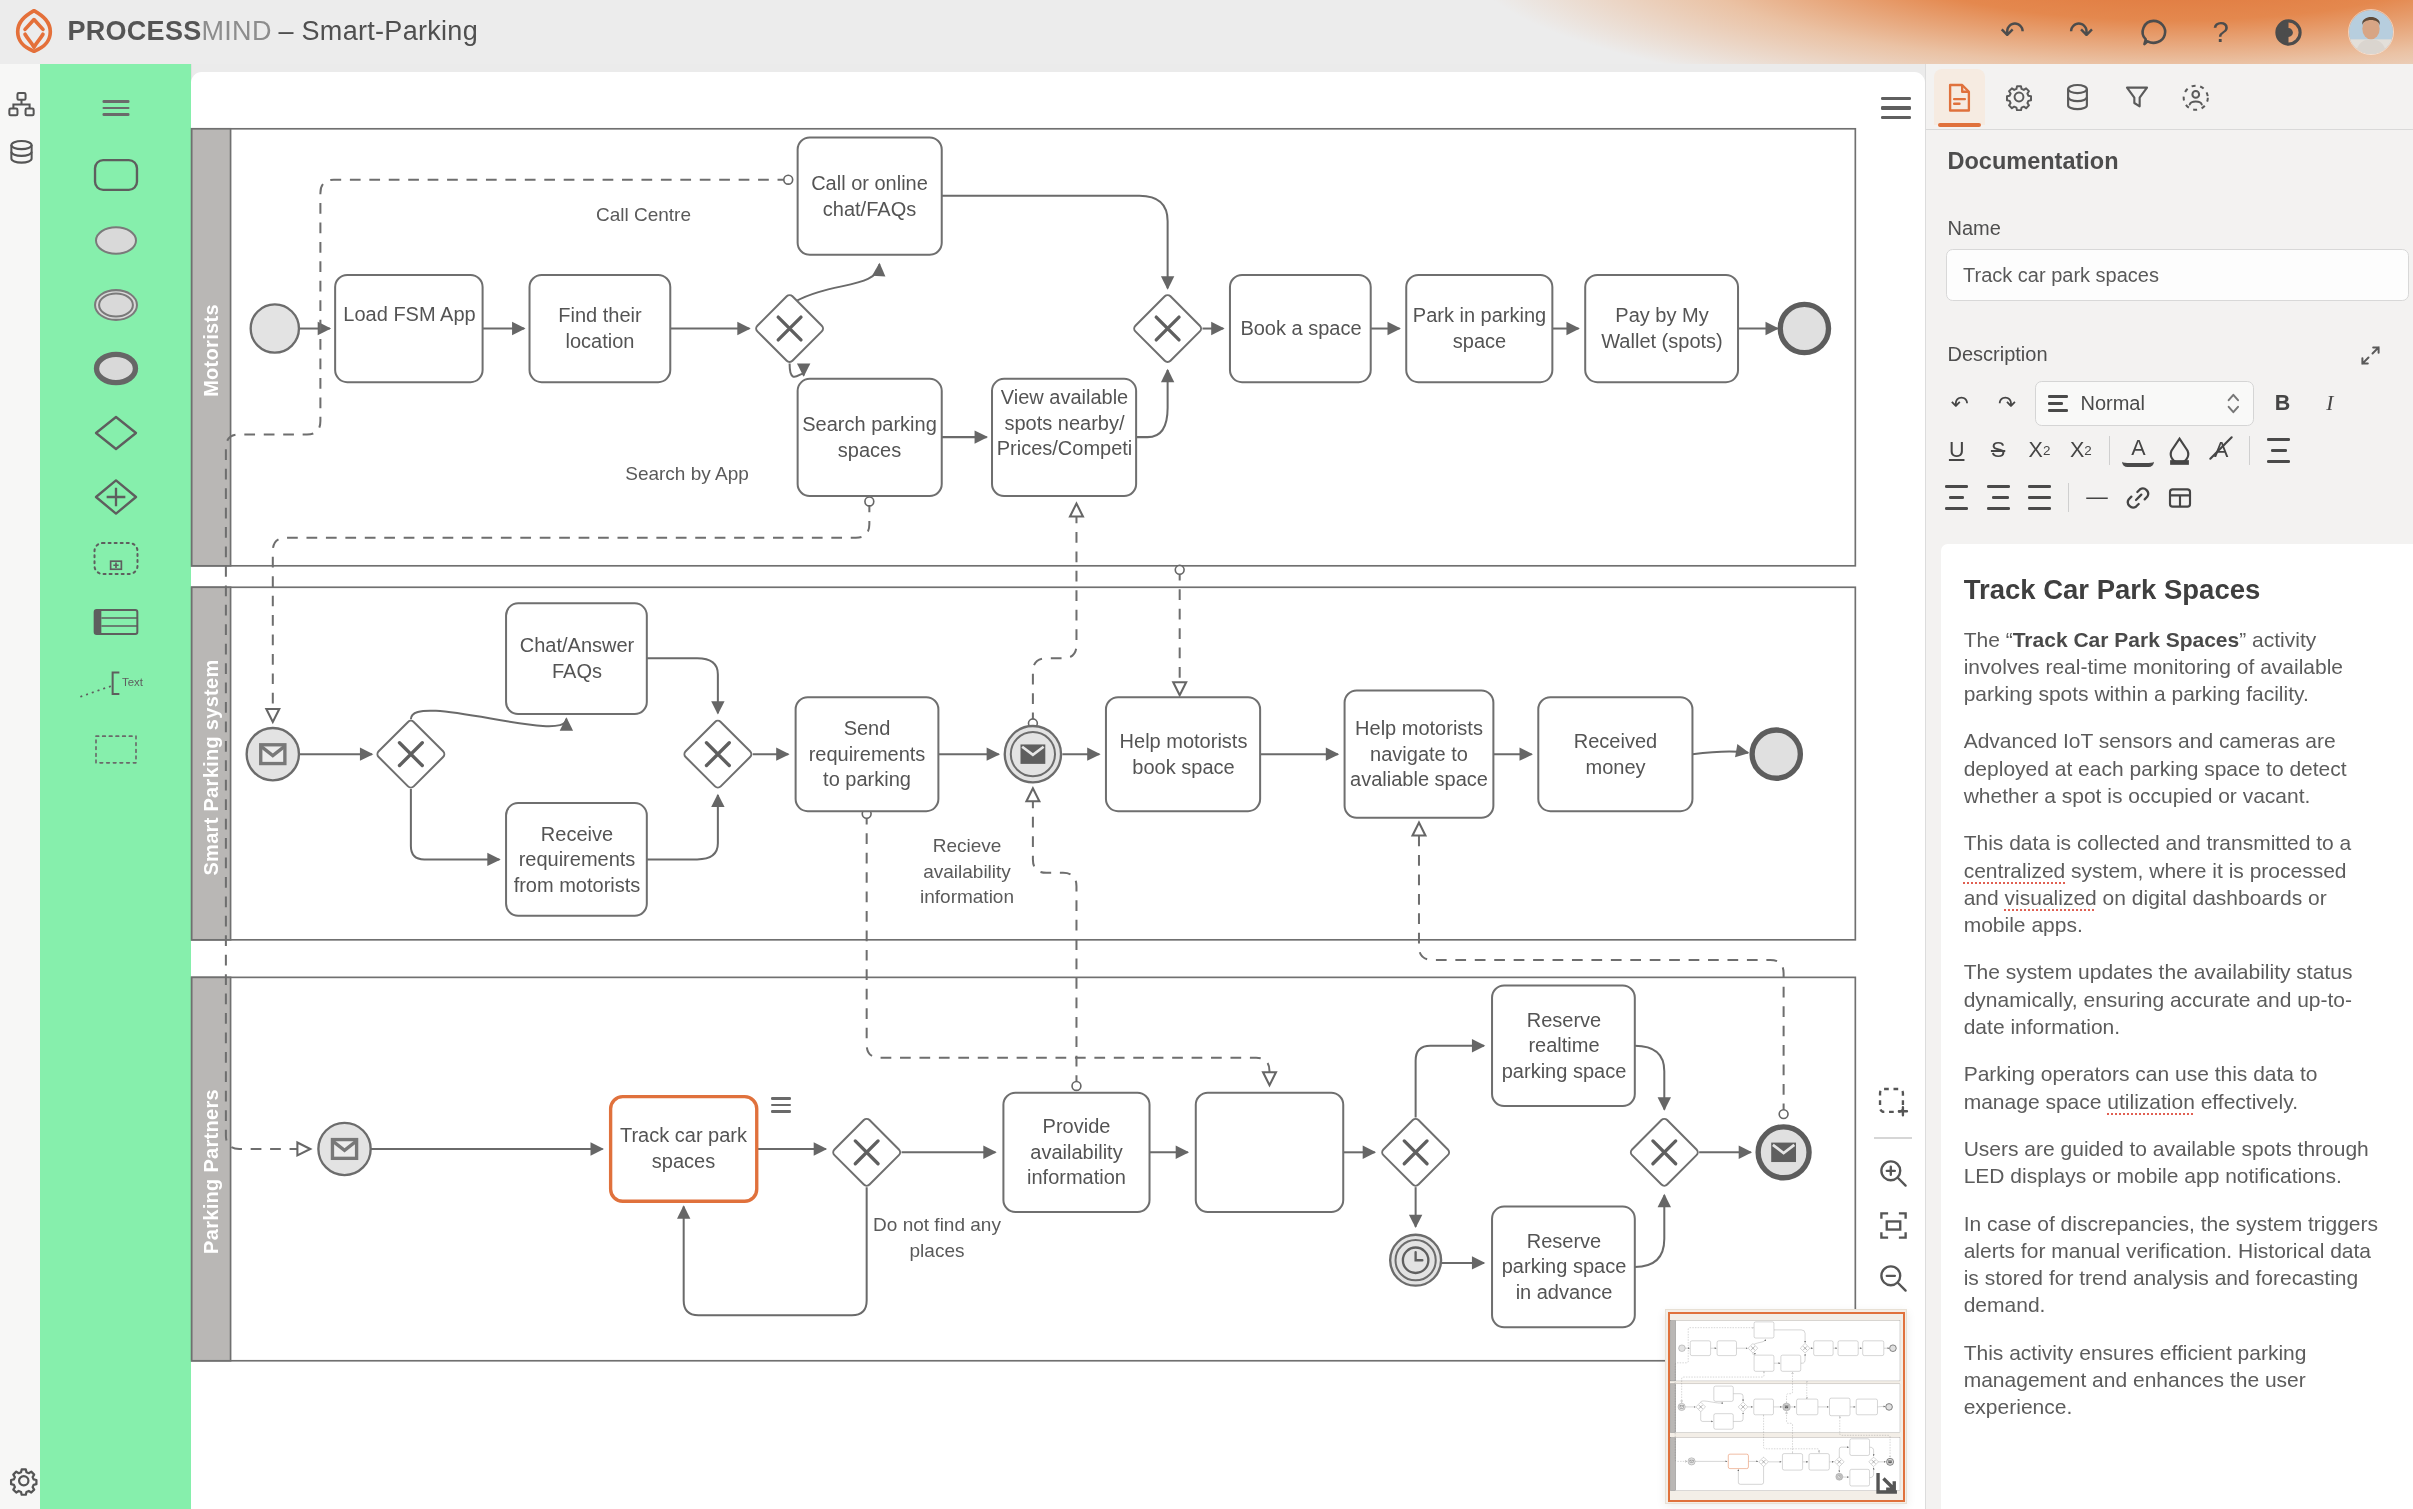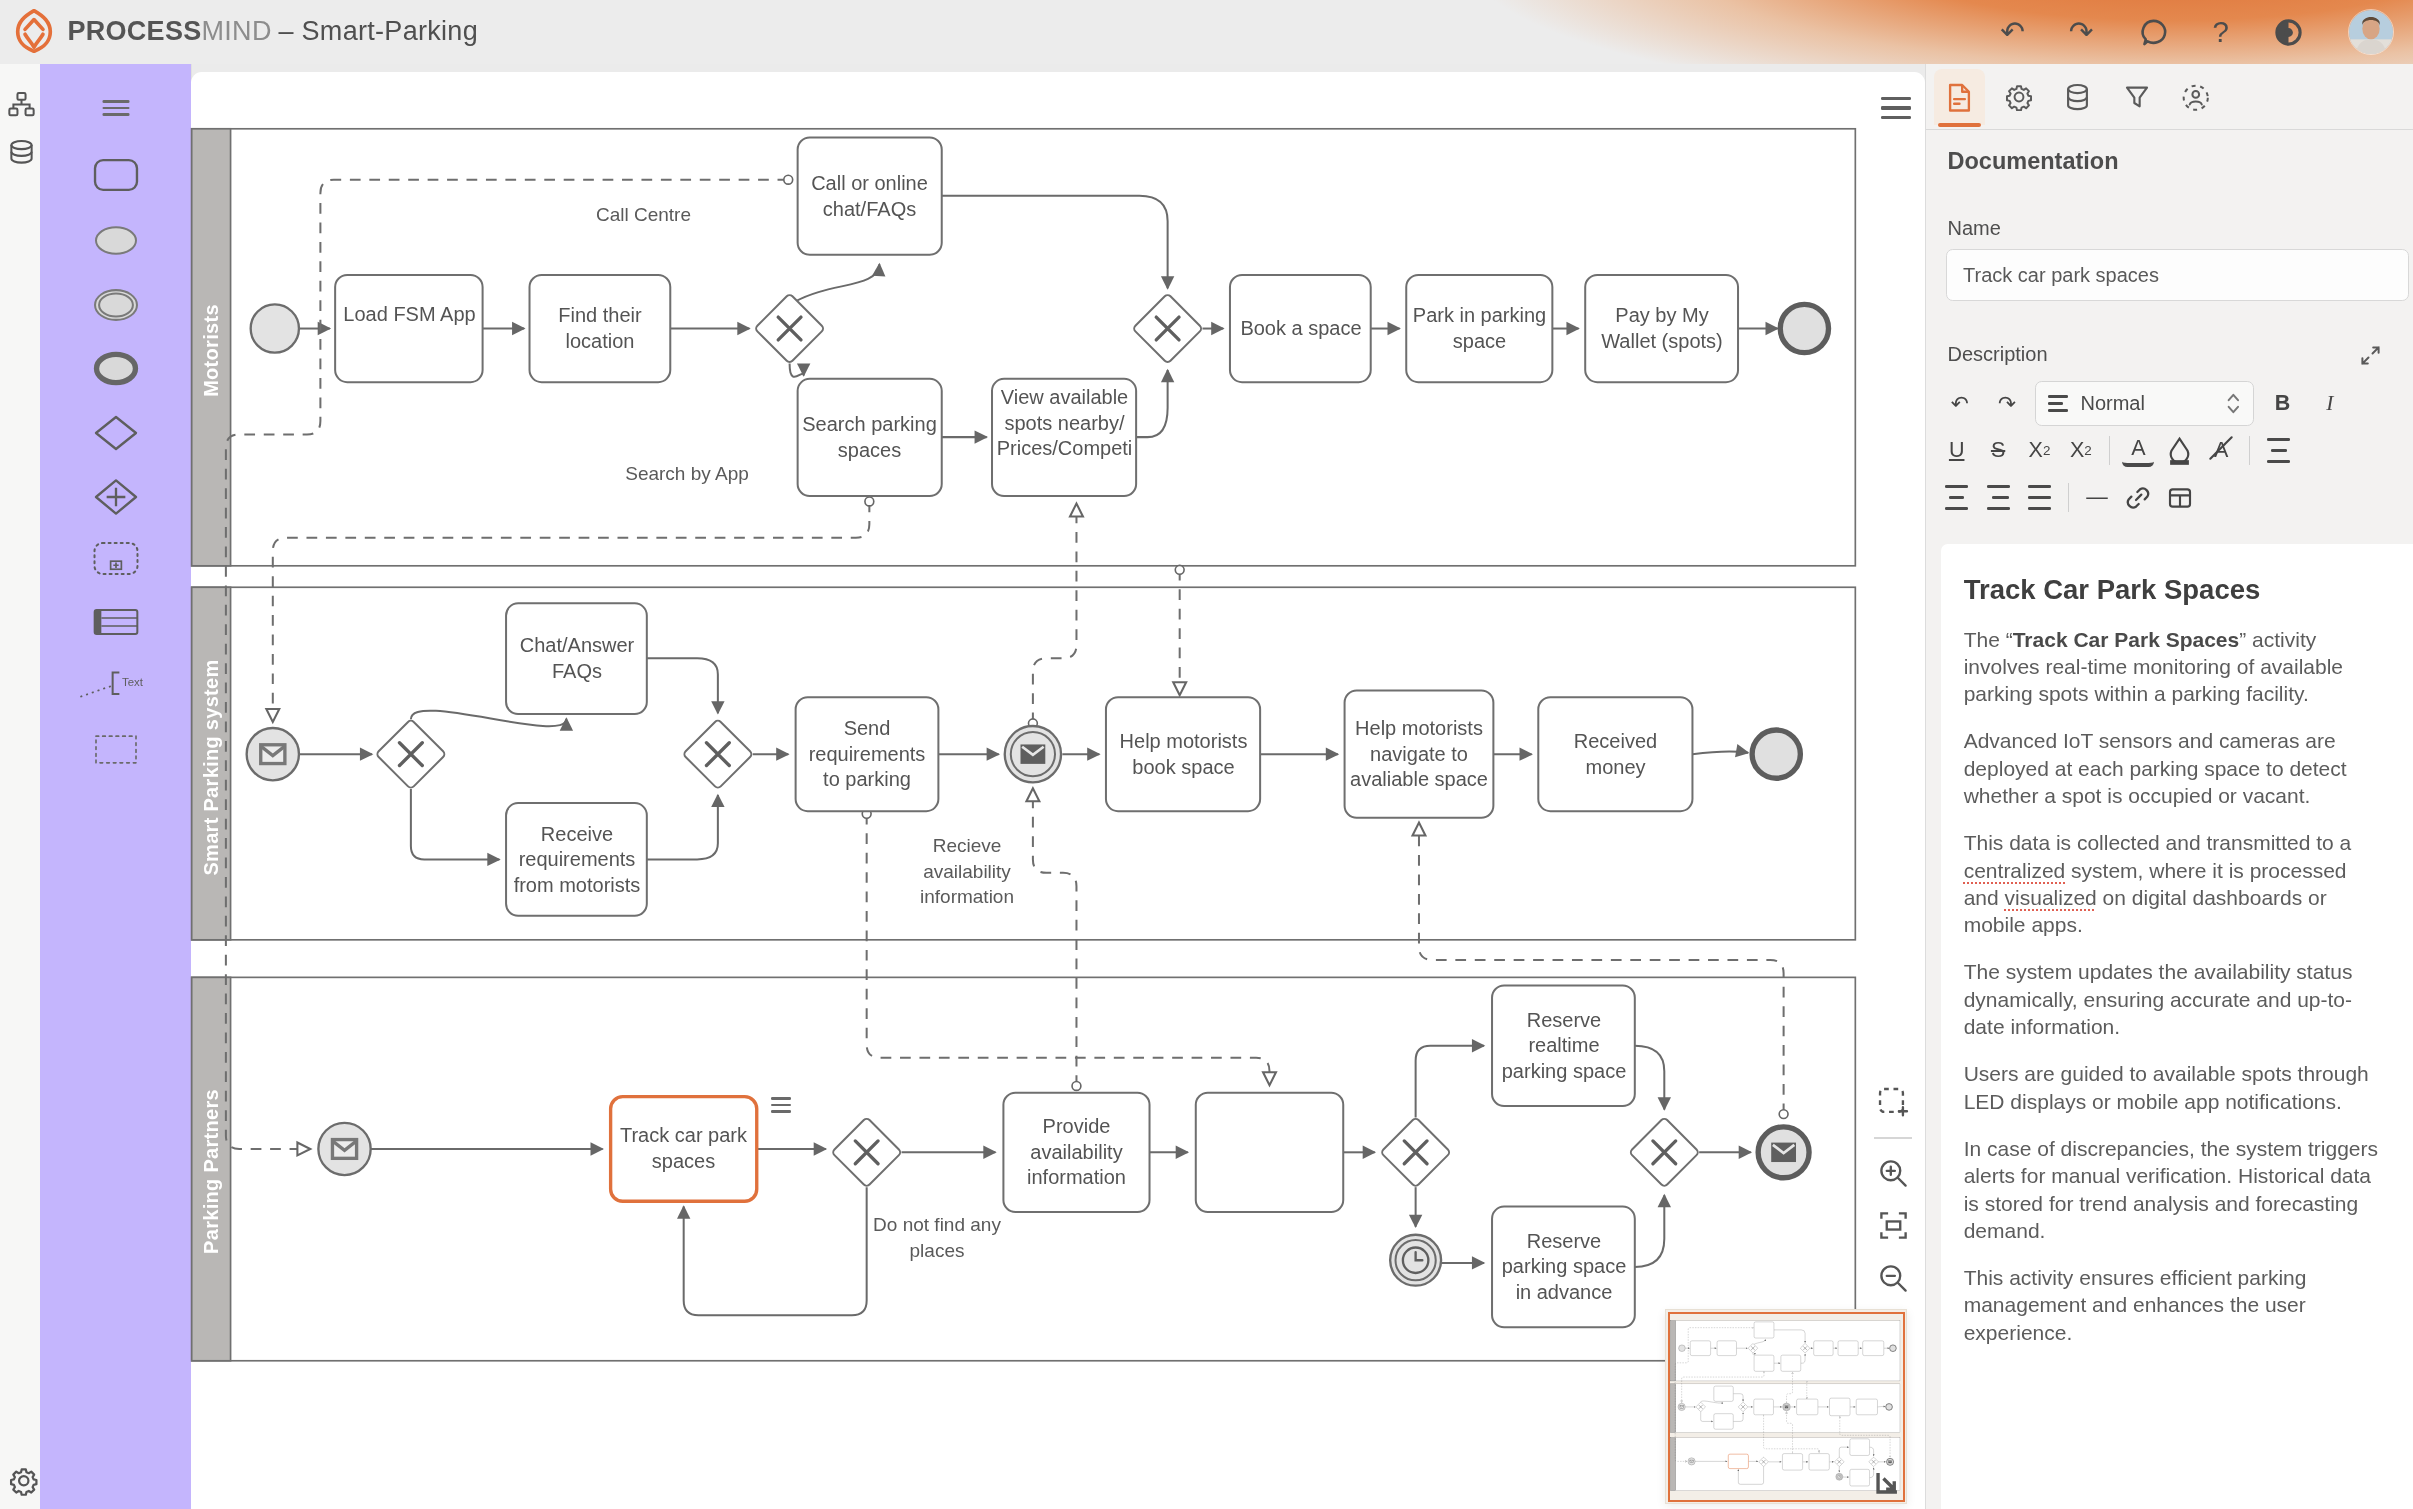--- a/index.html
+++ b/index.html
@@ -14,21 +14,21 @@
   .brand-title .b{font-weight:700;color:#555;}
   .brand-title .l{font-weight:400;color:#8d8d8d;}
   .brand-title .r{font-weight:400;color:#4f4f4f;margin-left:6.7px;}
   .hdr-icons{position:absolute;right:19px;top:0;height:64px;display:flex;align-items:center;gap:44px;}
   .hicon{font-size:29.5px;color:#4c4c4c;line-height:1;cursor:pointer;}
   .avatar{width:44px;height:44px;border-radius:50%;overflow:hidden;border:1.3px solid rgba(255,255,255,.5);}
 
   
   .rail{position:absolute;left:0;top:64px;width:40px;height:1445px;background:#f7f7f6;}
   .rail .ric{position:absolute;left:8px;}
-  .palette{position:absolute;left:40px;top:64px;width:151px;height:1445px;background:#c4b5fd;border-right:0.7px solid #e2e2e0;}
+  .palette{position:absolute;left:40px;top:64px;width:151px;height:1445px;background:#86efac;border-right:0.7px solid #e2e2e0;}
   .pal-item{position:absolute;left:50%;transform:translateX(-50%);cursor:pointer;}
 
   
   .canvas{position:absolute;left:191px;top:72px;width:1734px;height:1437px;background:#ffffff;border-radius:10.7px 10.7px 0 0;}
   .diagram-svg{position:absolute;left:0;top:0;width:2413px;height:1509px;pointer-events:none;}
   .sf{fill:none;stroke:#6a6a6a;stroke-width:3;marker-end:url(#arr);}
   .mf{fill:none;stroke:#6e6e6e;stroke-width:3;stroke-dasharray:16 13;marker-end:url(#oarr);marker-start:url(#mdot);}
   .lane-body{fill:#ffffff;stroke:#707070;stroke-width:2.5;}
   .lane-band{fill:#b9b7b5;stroke:#707070;stroke-width:2.5;}
   .task{fill:#ffffff;stroke:#6f6f6f;stroke-width:3;}
@@ -568,20 +568,21 @@
         </span>
       </div>
     </div>
 
     <div class="editor">
       <div class="doc-h">Track Car Park Spaces</div>
       <p class="doc-p"><span>The “</span><b>Track Car Park Spaces</b><span>” activity involves real-time monitoring of available parking spots within a parking facility.</span></p>
       <p class="doc-p">Advanced IoT sensors and cameras are deployed at each parking space to detect whether a spot is occupied or vacant.</p>
       <p class="doc-p"><span>This data is collected and transmitted to a </span><span class="spell">centralized</span><span> system, where it is processed and </span><span class="spell">visualized</span><span> on digital dashboards or mobile apps.</span></p>
       <p class="doc-p">The system updates the availability status dynamically, ensuring accurate and up-to-date information.</p>
+      <p class="doc-p"><span>Parking operators can use this data to manage space </span><span class="spell">utilization</span><span> effectively.</span></p>
       <p class="doc-p">Users are guided to available spots through LED displays or mobile app notifications.</p>
       <p class="doc-p">In case of discrepancies, the system triggers alerts for manual verification. Historical data is stored for trend analysis and forecasting demand.</p>
       <p class="doc-p">This activity ensures efficient parking management and enhances the user experience.</p>
     </div>
   </div>
 
 </div>
 
 
 </body></html>

